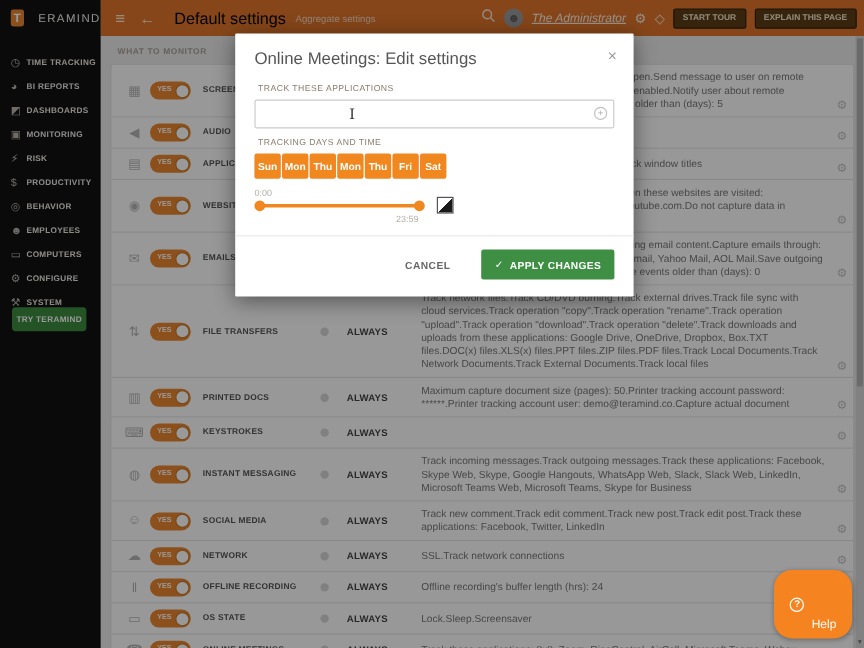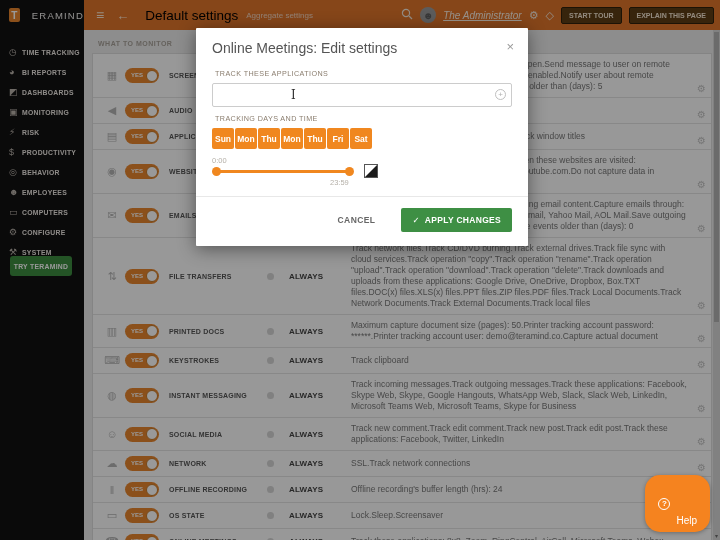--- a/index.html
+++ b/index.html
@@ -297,21 +297,20 @@
         <span class="cell-ico">⌨</span>
         <span class="toggle">
           <span class="toggle-txt">YES</span>
           <span class="toggle-knob"></span>
         </span>
         <span class="cell-name">KEYSTROKES</span>
         <span class="cell-dot">
           <span></span>
         </span>
         <span class="cell-always">ALWAYS</span>
-        <span class="cell-desc">Track clipboard</span>
         <span class="row-gear">⚙</span>
       </div>
 
       <div class="mon-row">
         <span class="cell-ico">◍</span>
         <span class="toggle">
           <span class="toggle-txt">YES</span>
           <span class="toggle-knob"></span>
         </span>
         <span class="cell-name">INSTANT MESSAGING</span>

